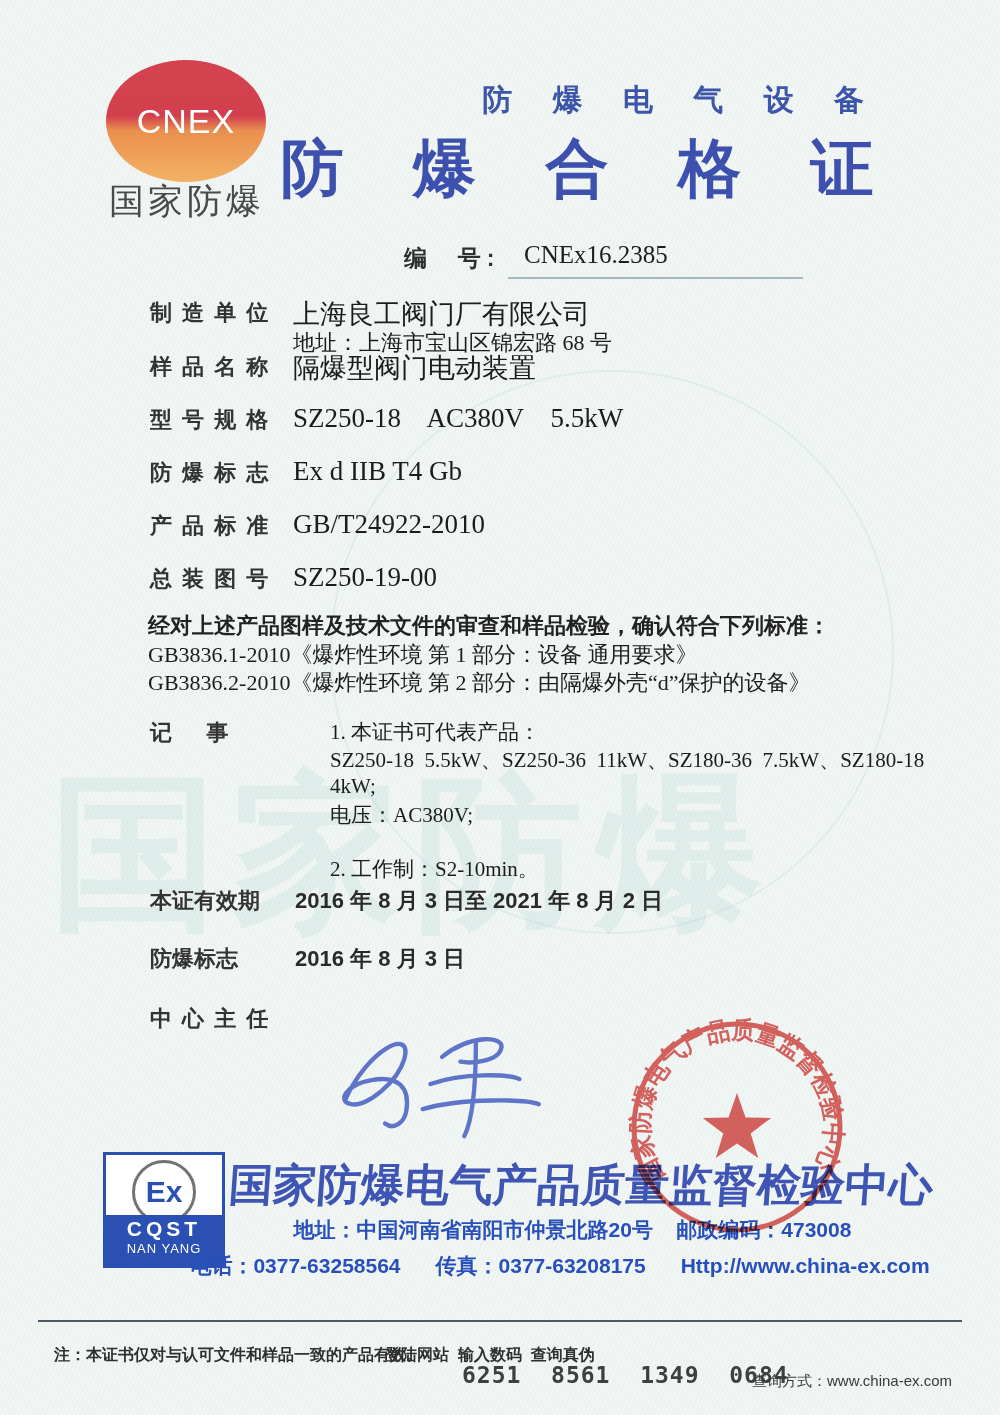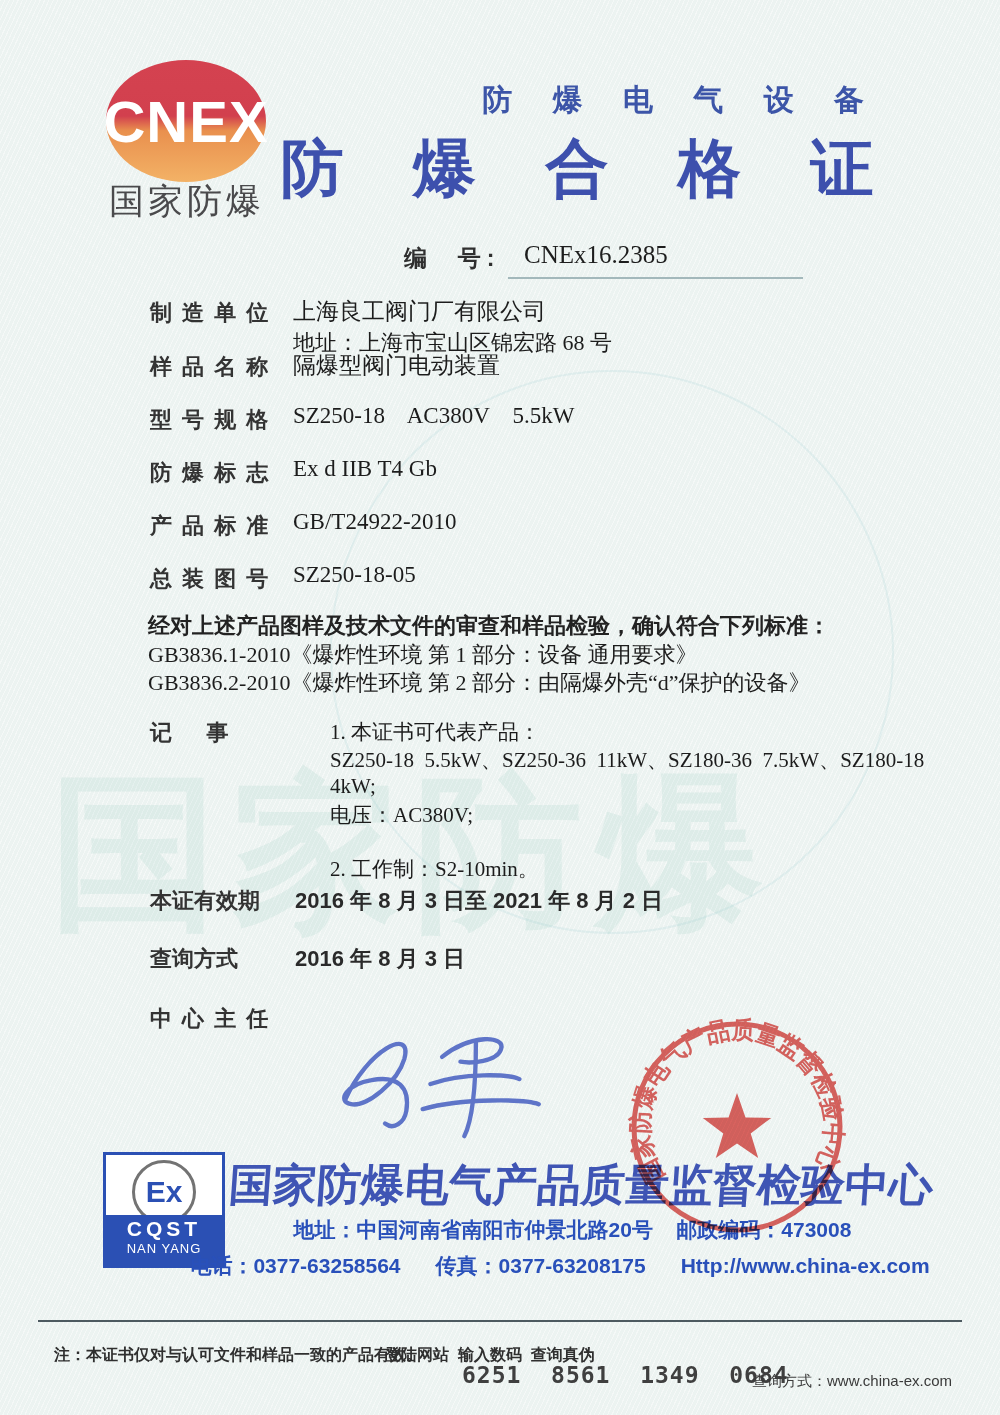--- a/index.html
+++ b/index.html
@@ -10,33 +10,33 @@
   .abs{position:absolute;}
   .pre{white-space:pre;}
   
   .watermark{left:50px;top:742px;font-size:168px;font-weight:bold;letter-spacing:14px;
     color:rgba(118,186,176,0.12);z-index:0;}
   .wm-circle{left:330px;top:370px;width:560px;height:560px;border:2px solid rgba(140,196,205,0.16);border-radius:50%;z-index:0;}
   
   .cnex-oval{left:106px;top:60px;width:160px;height:122px;border-radius:50%;
     background:linear-gradient(180deg,#d44250 0%,#d2404e 46%,#e9904e 58%,#f3b266 100%);
     display:flex;align-items:center;justify-content:center;z-index:2;}
-  .cnex-text{color:#fff;font-size:58px;font-weight:bold;letter-spacing:1px;}
+  .cnex-text{color:#fff;font-size:34px;font-weight:normal;letter-spacing:1px;}
   .cnex-caption{left:92px;top:178px;width:190px;text-align:center;font-size:35px;color:#4a4a4c;letter-spacing:4px;}
   
   .subtitle{left:300px;top:80px;width:580px;text-align:right;font-size:30px;font-weight:bold;
     color:#3c55a8;letter-spacing:16px;}
   .title{left:270px;top:126px;width:640px;text-align:center;font-size:63px;font-weight:bold;
     color:#3d50ad;letter-spacing:26px;}
   .certno-label{left:404px;top:243px;font-size:23px;color:#2f2f2f;letter-spacing:6px;font-weight:bold;}
   .certno-value{left:524px;top:241px;font-size:25px;color:#1d1d1d;font-family:"Liberation Serif","DejaVu Serif",serif;}
   .certno-line{left:508px;top:277px;width:295px;height:2px;background:#a3b8bb;}
   
   .flabel{left:150px;font-size:22px;color:#333;letter-spacing:2px;font-weight:bold;}
-  .fvalue{left:293px;font-size:23px;color:#1c1c1c;font-family:"Liberation Serif","DejaVu Serif",serif;}
+  .fvalue{left:293px;font-size:27px;color:#1c1c1c;font-family:"Liberation Serif","DejaVu Serif",serif;}
   
   .stmt1{left:148px;top:611px;font-size:22px;color:#222;font-weight:bold;}
   .stmt2{left:148px;top:640px;font-size:22px;color:#1c1c1c;font-family:"Liberation Serif","DejaVu Serif",serif;}
   .stmt3{left:148px;top:668px;font-size:22px;color:#1c1c1c;font-family:"Liberation Serif","DejaVu Serif",serif;}
   
   .nline{left:330px;font-size:21px;color:#1c1c1c;font-family:"Liberation Serif","DejaVu Serif",serif;}
   
   .dlabel{left:150px;font-size:22px;color:#333;font-weight:bold;}
   .dvalue{left:295px;font-size:22px;color:#2a2a2a;font-weight:bold;}
   
@@ -93,37 +93,37 @@
   <div class="abs flabel pre" style="top:405px">型 号 规 格</div>
   <div class="abs fvalue pre" style="top:403px">SZ250-18    AC380V    5.5kW</div>
 
   <div class="abs flabel pre" style="top:458px">防 爆 标 志</div>
   <div class="abs fvalue pre" style="top:456px">Ex d IIB T4 Gb</div>
 
   <div class="abs flabel pre" style="top:511px">产 品 标 准</div>
   <div class="abs fvalue pre" style="top:509px">GB/T24922-2010</div>
 
   <div class="abs flabel pre" style="top:564px">总 装 图 号</div>
-  <div class="abs fvalue pre" style="top:562px">SZ250-18-05</div>
+  <div class="abs fvalue pre" style="top:562px">SZ250-19-00</div>
 
   <div class="abs stmt1">经对上述产品图样及技术文件的审查和样品检验，确认符合下列标准：</div>
   <div class="abs stmt2">GB3836.1-2010《爆炸性环境 第 1 部分：设备 通用要求》</div>
   <div class="abs stmt3">GB3836.2-2010《爆炸性环境 第 2 部分：由隔爆外壳“d”保护的设备》</div>
 
   <div class="abs flabel pre" style="top:718px">记    事</div>
   <div class="abs nline pre" style="top:718px">1. 本证书可代表产品：</div>
   <div class="abs nline pre" style="top:746px">SZ250-18  5.5kW、SZ250-36  11kW、SZ180-36  7.5kW、SZ180-18</div>
   <div class="abs nline pre" style="top:774px">4kW;</div>
   <div class="abs nline pre" style="top:801px">电压：AC380V;</div>
   <div class="abs nline pre" style="top:855px">2. 工作制：S2-10min。</div>
 
   <div class="abs dlabel" style="top:886px">本证有效期</div>
   <div class="abs dvalue pre" style="top:886px">2016 年 8 月 3 日至 2021 年 8 月 2 日</div>
 
-  <div class="abs dlabel" style="top:944px">查询方式</div>
+  <div class="abs dlabel" style="top:944px">防爆标志</div>
   <div class="abs dvalue pre" style="top:944px">2016 年 8 月 3 日</div>
 
   <div class="abs flabel pre" style="top:1004px">中 心 主 任</div>
 
   <svg class="abs signature" width="290" height="120" viewBox="0 0 300 124">
     <g fill="none" stroke="#4f67c4" stroke-width="4.5" stroke-linecap="round" opacity="0.9">
       <path d="M18,80 C40,30 88,4 79,38 C72,62 40,88 24,85 C8,82 20,64 45,60 C72,55 85,67 81,92 C79,104 68,112 59,105"></path>
       <path d="M118,36 C148,12 184,14 179,28 C175,41 148,43 137,41"></path>
       <path d="M106,64 C140,52 188,54 198,59"></path>
       <path d="M98,90 C140,78 206,80 218,85"></path>

